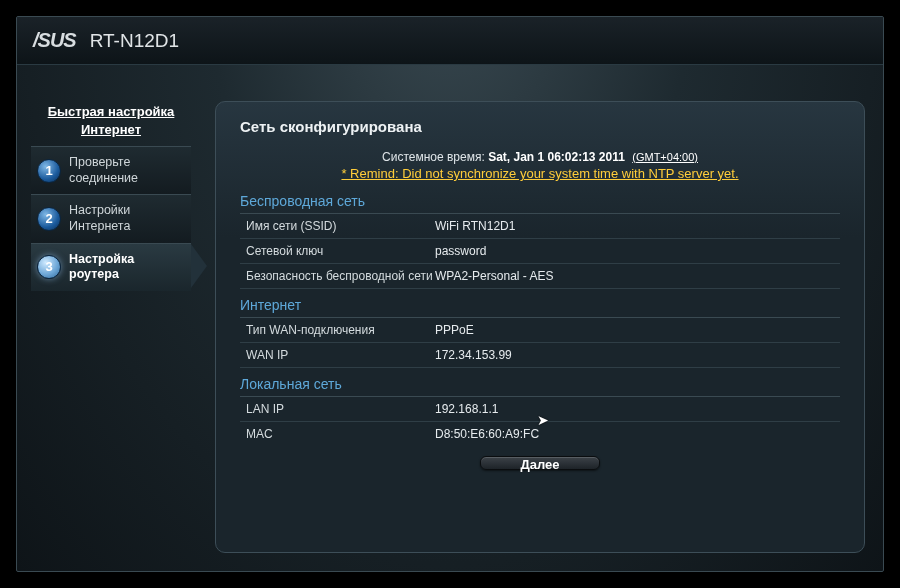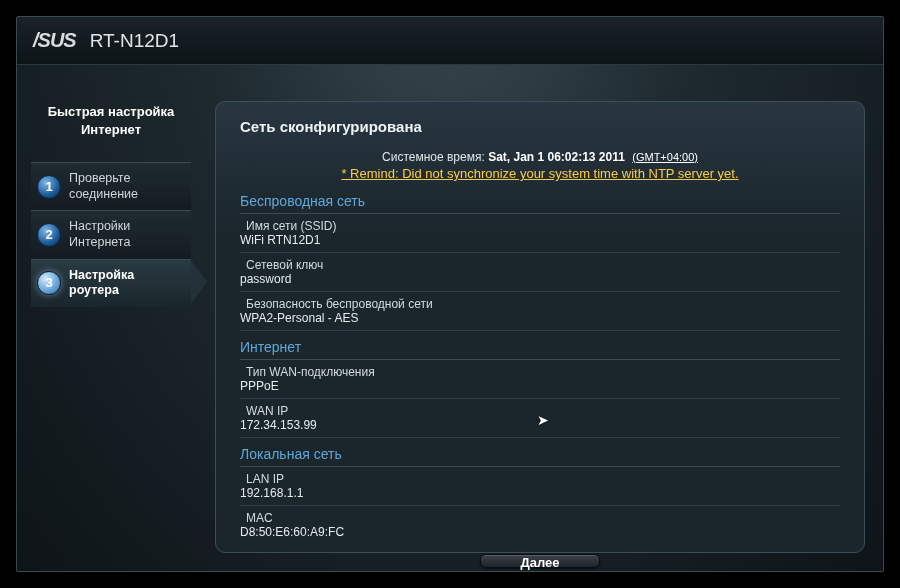--- a/index.html
+++ b/index.html
@@ -53,21 +53,22 @@
     text-align: center;
   }
   .content { display: flex; height: calc(100% - 48px); }
   .sidebar { width: 180px; padding: 38px 6px 0 14px; }
   .quick-title {
     color: #fff;
     font-weight: bold;
     text-align: center;
     font-size: 13px;
     line-height: 1.35;
-    margin-bottom: 24px;
+    margin-bottom: 8px;
+    text-decoration: underline;
   }
   .step {
     position: relative;
     display: flex;
     align-items: center;
     gap: 8px;
     padding: 8px 6px;
     color: #cfd6d9;
     font-size: 12.5px;
     line-height: 1.25;
@@ -135,25 +136,24 @@
   .remind { color: #ffcd3a; text-decoration: underline; font-size: 13px; }
   .section-title {
     color: #5ea8d9;
     font-size: 14px;
     border-bottom: 1px solid #3a4a52;
     padding: 4px 0 4px 0;
     margin-top: 4px;
   }
   .row {
     display: flex;
-    align-items: flex-start;
+    align-items: center;
     border-bottom: 1px solid #2f3e46;
     padding: 5px 0;
     font-size: 12px;
-    flex-direction: column;
   }
   .row:last-of-type { border-bottom: none; }
   .row .k { width: 195px; color: #d4dbde; padding-left: 6px; }
   .row .v { color: #e6ebee; }
   .next-btn {
     display: block;
     margin: 10px auto 0;
     width: 120px;
     height: 14px;
     background: linear-gradient(#3c4248, #1d2328);

